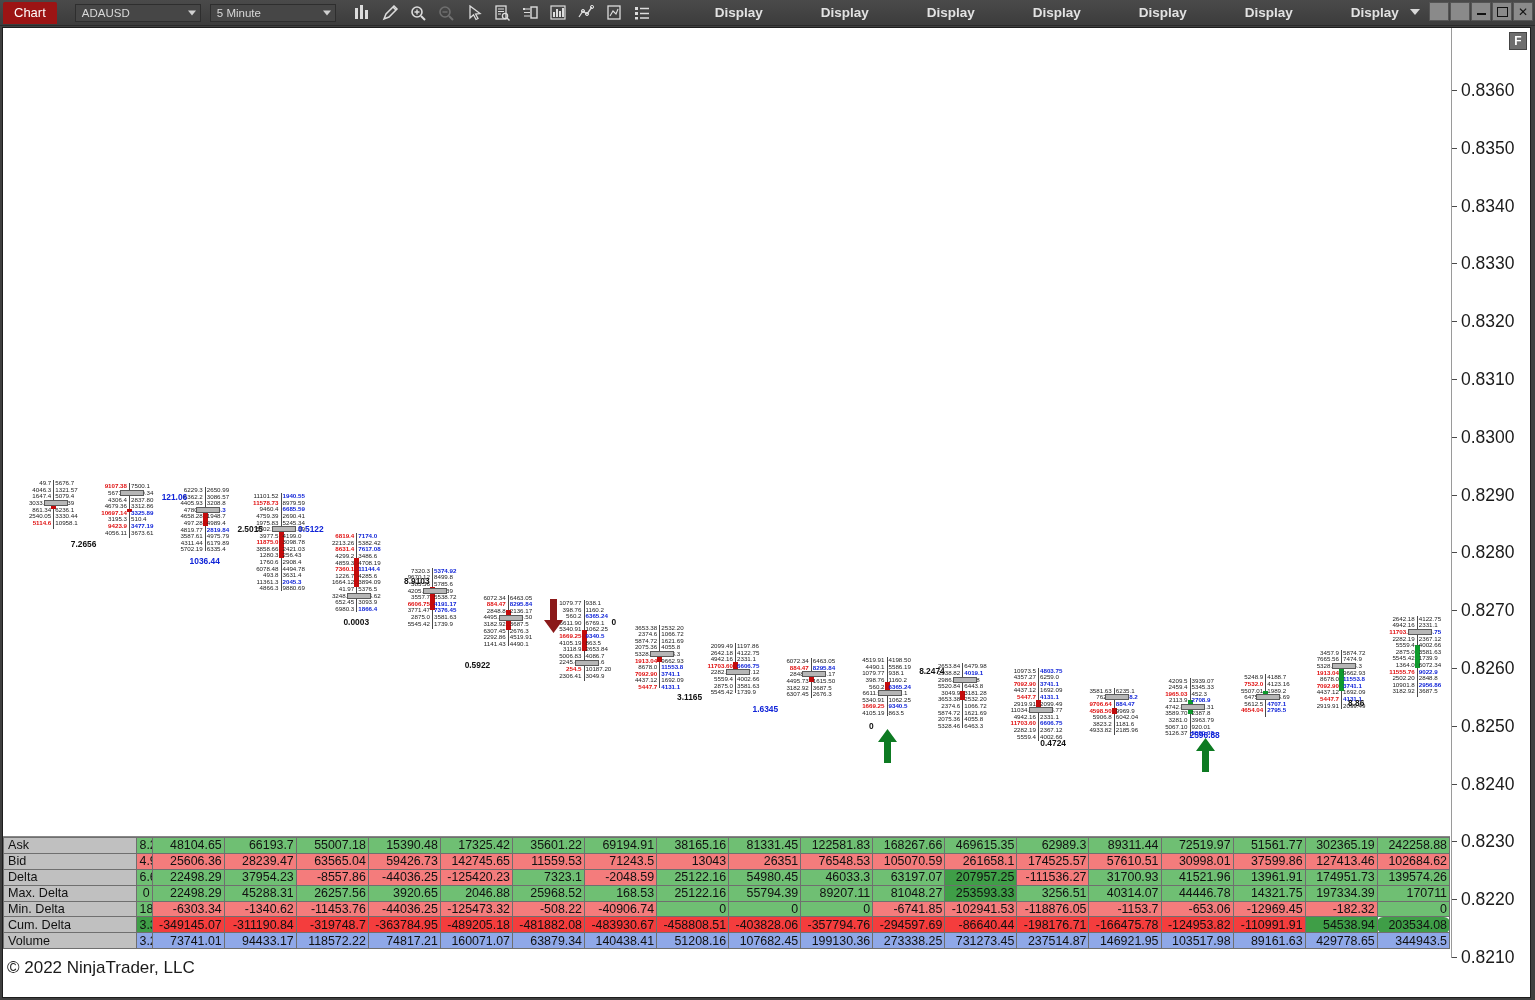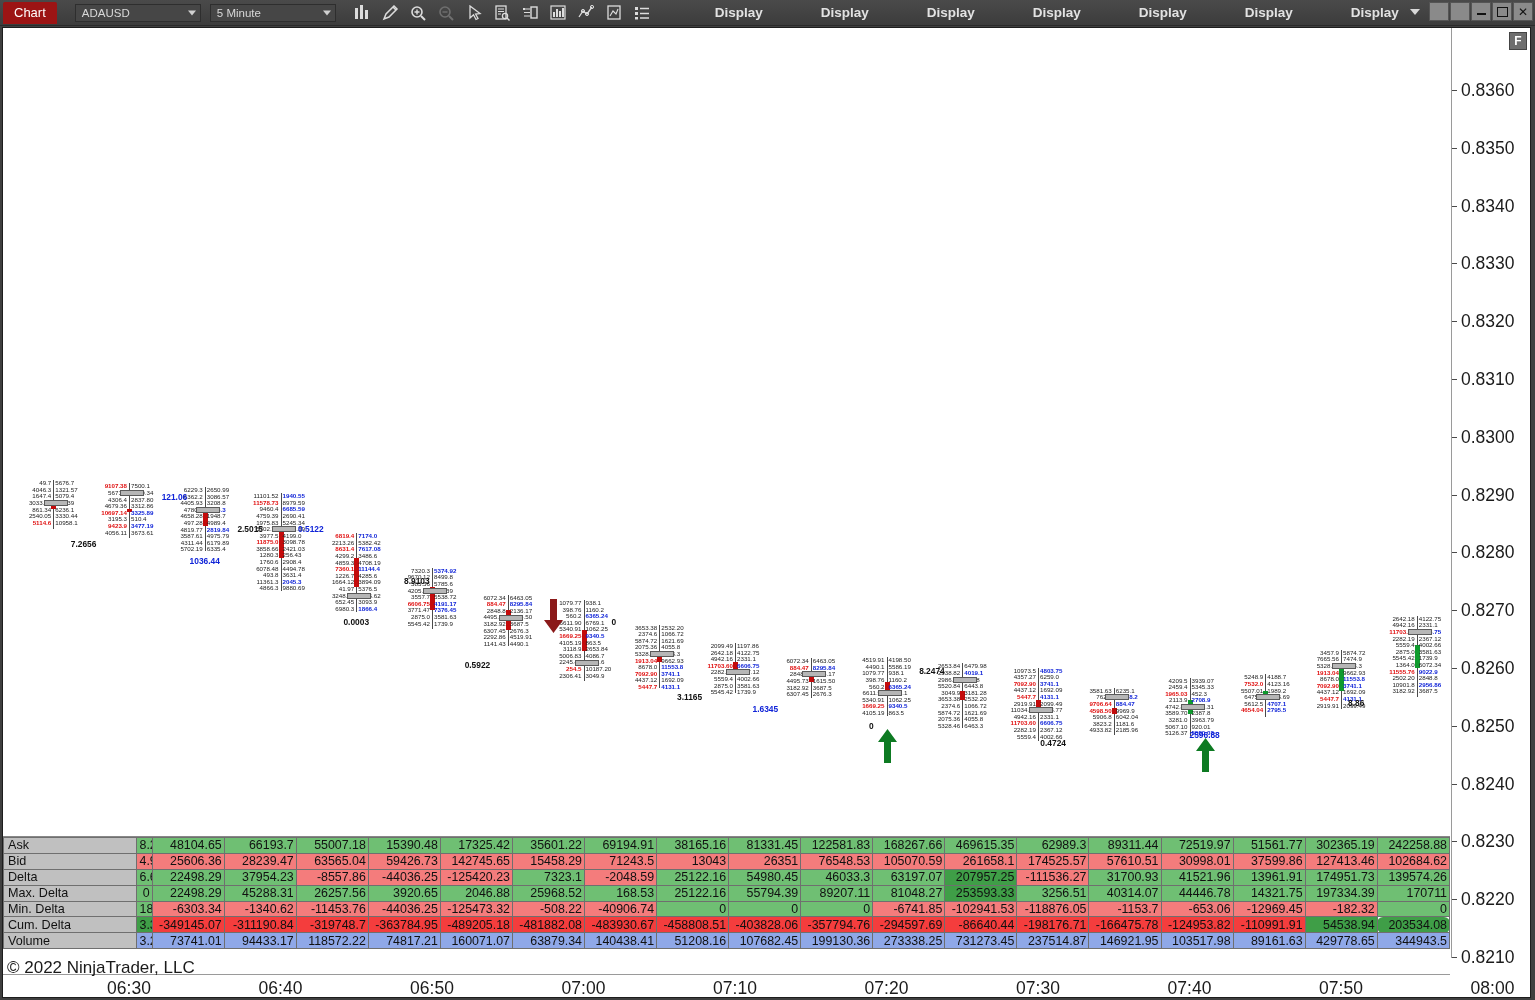--- a/index.html
+++ b/index.html
@@ -1224,32 +1224,20 @@
       <div class="plabel" style="top: 755.6px;">0.8240</div>
       <div class="ptick" style="top: 755.6px;"></div>
       <div class="plabel" style="top: 813.4px;">0.8230</div>
       <div class="ptick" style="top: 813.4px;"></div>
       <div class="plabel" style="top: 871.2px;">0.8220</div>
       <div class="ptick" style="top: 871.2px;"></div>
       <div class="plabel" style="top: 929px;">0.8210</div>
       <div class="ptick" style="top: 929px;"></div>
     </div>
 
-  <div id="time-axis">
-      <div class="tlabel" style="left: 126px;">06:30</div>
-      <div class="tlabel" style="left: 277.5px;">06:40</div>
-      <div class="tlabel" style="left: 429px;">06:50</div>
-      <div class="tlabel" style="left: 580.5px;">07:00</div>
-      <div class="tlabel" style="left: 732px;">07:10</div>
-      <div class="tlabel" style="left: 883.5px;">07:20</div>
-      <div class="tlabel" style="left: 1035px;">07:30</div>
-      <div class="tlabel" style="left: 1186.5px;">07:40</div>
-      <div class="tlabel" style="left: 1338px;">07:50</div>
-      <div class="tlabel" style="left: 1489.5px;">08:00</div>
-    </div>
 
   <div id="copyright">© 2022 NinjaTrader, LLC</div>
 
   <div id="grid">
     <table>
         <tbody id="grid-body">
           <tr>
             <td class="hdr" style="width: 132px;">Ask</td>
             <td class="v cg" style="width: 15px;">8.28</td>
             <td class="v cg" style="width: 71.2778px;">48104.65</td>
@@ -1272,21 +1260,21 @@
             <td class="v cg" style="width: 71.2778px;">242258.88</td>
           </tr>
           <tr>
             <td class="hdr" style="width: 132px;">Bid</td>
             <td class="v cr" style="width: 32px;">4.95</td>
             <td class="v cr" style="width: 71.2778px;">25606.36</td>
             <td class="v cr" style="width: 71.2778px;">28239.47</td>
             <td class="v cr" style="width: 71.2778px;">63565.04</td>
             <td class="v cr" style="width: 71.2778px;">59426.73</td>
             <td class="v cr" style="width: 71.2778px;">142745.65</td>
-            <td class="v cr" style="width: 71.2778px;">15458.29</td>
+            <td class="v cr" style="width: 71.2778px;">11559.53</td>
             <td class="v cr" style="width: 71.2778px;">71243.5</td>
             <td class="v cr" style="width: 71.2778px;">13043</td>
             <td class="v cr" style="width: 71.2778px;">26351</td>
             <td class="v cr" style="width: 71.2778px;">76548.53</td>
             <td class="v cr" style="width: 71.2778px;">105070.59</td>
             <td class="v cr" style="width: 71.2778px;">261658.1</td>
             <td class="v cr" style="width: 71.2778px;">174525.57</td>
             <td class="v cr" style="width: 71.2778px;">57610.51</td>
             <td class="v cr" style="width: 71.2778px;">30998.01</td>
             <td class="v cr" style="width: 71.2778px;">37599.86</td>

